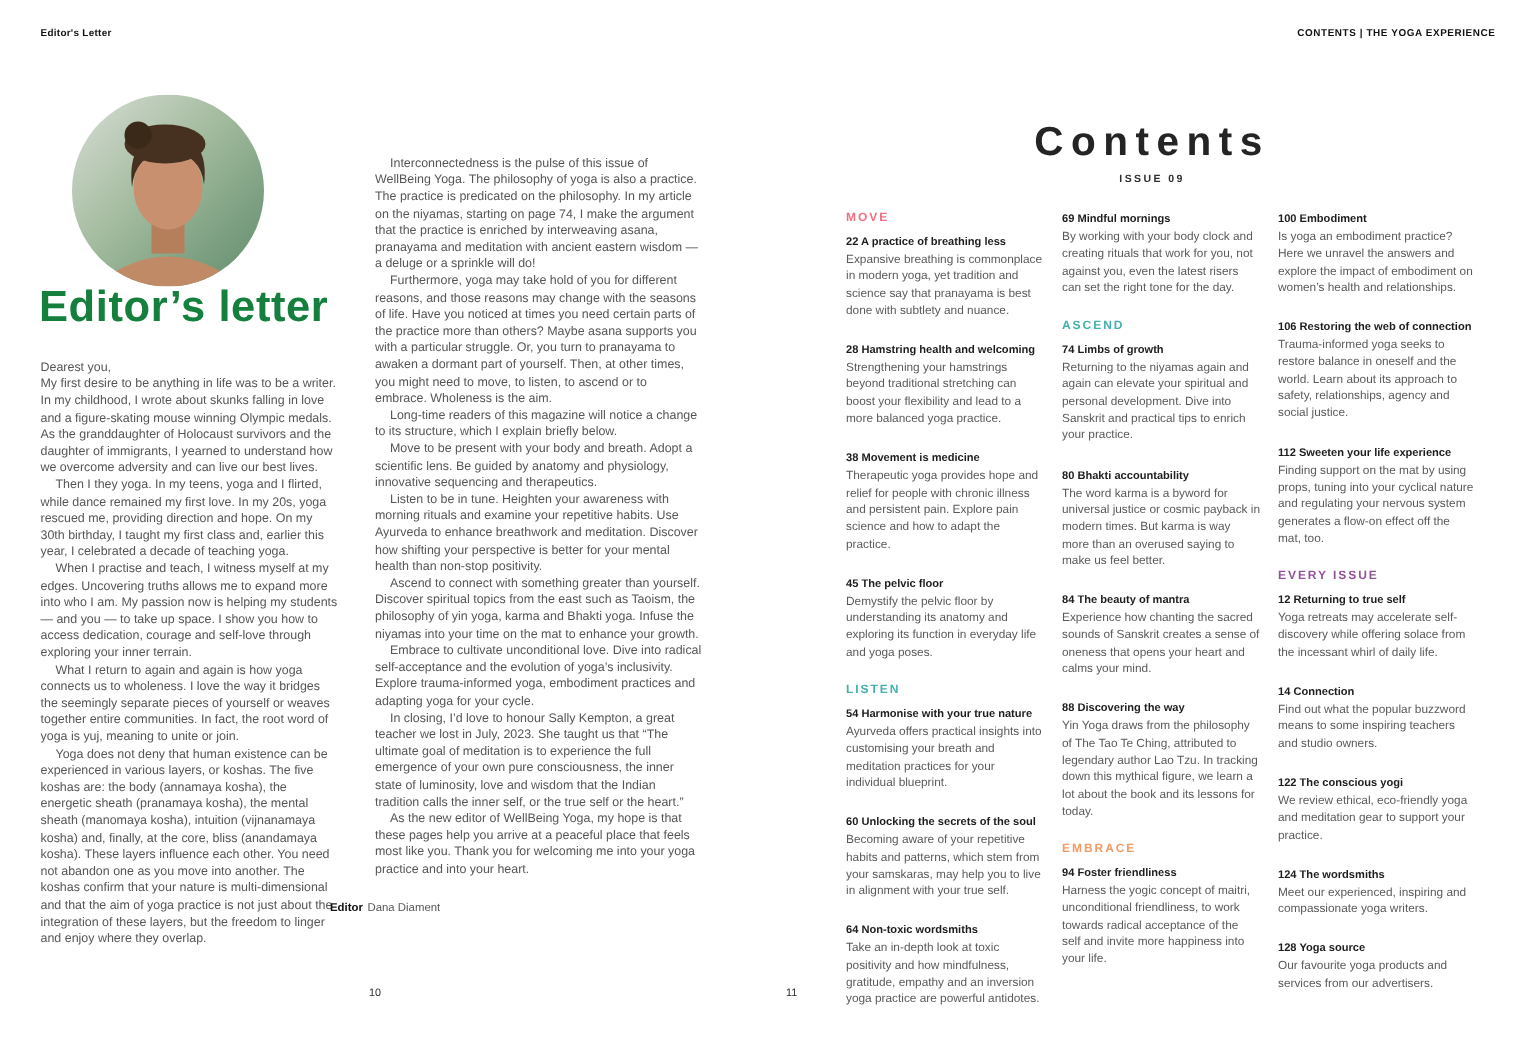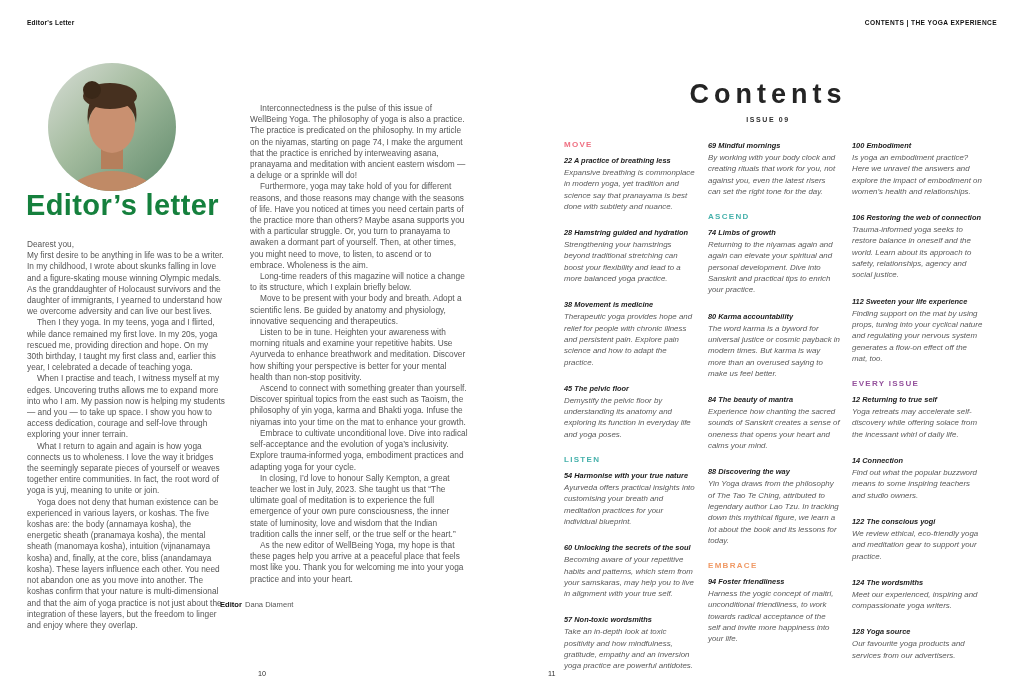--- a/index.html
+++ b/index.html
@@ -22,26 +22,26 @@
   .byline { position:absolute; left:220px; top:600px; font-size:7.6px; color:#565656; }
   .byline .byline-label { font-weight:bold; color:#111; margin-right:3px; }
 
   
   .contents-title { position:absolute; left:512px; top:79px; width:512px; text-align:center; font-size:27px; font-weight:bold; letter-spacing:5px; color:#242424; }
   .contents-issue { position:absolute; left:512px; top:116px; width:512px; text-align:center; font-size:7px; font-weight:bold; letter-spacing:1.6px; color:#2e2e2e; }
   .contents-cols { position:absolute; left:564px; top:140px; width:422px; display:flex; gap:12px; }
   .ccol { width:132px; }
   .section-head { font-size:8px; font-weight:bold; letter-spacing:1.3px; margin:12px 0 6px 0; }
   .ccol > .section-head:first-child { margin-top:0; }
-  .entry { margin-bottom:15px;font-style:italic; }
+  .entry { margin-bottom:15px; }
   .entry-title { font-size:7.4px; font-weight:bold; color:#1d1d1d; line-height:11px; margin-bottom:1px; }
   .entry-desc { font-size:7.9px; line-height:11.3px; color:#5a5a5a; }
 
   
-  .pageno { position:absolute; bottom:20px; font-size:7.2px; color:#2e2e2e;padding-left:24px; }
+  .pageno { position:absolute; bottom:32px; font-size:7.2px; color:#2e2e2e; }
   .pageno-left { left:0; width:500px; text-align:center; }
   .pageno-right { left:524px; width:500px; }
 </style>
 </head>
 <body>
 
 <div class="spread">
 
   <div class="corner-left">Editor's Letter</div>
   <div class="corner-right">CONTENTS | THE YOGA EXPERIENCE</div>
@@ -95,57 +95,57 @@
   <div class="contents-issue">ISSUE 09</div>
 
   <div class="contents-cols">
     <div class="ccol">
         <div class="section-head" style="color: rgb(239, 112, 130);">MOVE</div>
         <div class="entry">
           <div class="entry-title"><span>22 </span><span>A practice of breathing less</span></div>
           <div class="entry-desc">Expansive breathing is commonplace in modern yoga, yet tradition and science say that pranayama is best done with subtlety and nuance.</div>
         </div>
         <div class="entry">
-          <div class="entry-title"><span>28 </span><span>Hamstring guided and hydration</span></div>
+          <div class="entry-title"><span>28 </span><span>Hamstring health and welcoming</span></div>
           <div class="entry-desc">Strengthening your hamstrings beyond traditional stretching can boost your flexibility and lead to a more balanced yoga practice.</div>
         </div>
         <div class="entry">
           <div class="entry-title"><span>38 </span><span>Movement is medicine</span></div>
           <div class="entry-desc">Therapeutic yoga provides hope and relief for people with chronic illness and persistent pain. Explore pain science and how to adapt the practice.</div>
         </div>
         <div class="entry">
           <div class="entry-title"><span>45 </span><span>The pelvic floor</span></div>
           <div class="entry-desc">Demystify the pelvic floor by understanding its anatomy and exploring its function in everyday life and yoga poses.</div>
         </div>
         <div class="section-head" style="color: rgb(69, 177, 171);">LISTEN</div>
         <div class="entry">
           <div class="entry-title"><span>54 </span><span>Harmonise with your true nature</span></div>
           <div class="entry-desc">Ayurveda offers practical insights into customising your breath and meditation practices for your individual blueprint.</div>
         </div>
         <div class="entry">
           <div class="entry-title"><span>60 </span><span>Unlocking the secrets of the soul</span></div>
           <div class="entry-desc">Becoming aware of your repetitive habits and patterns, which stem from your samskaras, may help you to live in alignment with your true self.</div>
         </div>
         <div class="entry">
-          <div class="entry-title"><span>57 </span><span>Non-toxic wordsmiths</span></div>
+          <div class="entry-title"><span>64 </span><span>Non-toxic wordsmiths</span></div>
           <div class="entry-desc">Take an in-depth look at toxic positivity and how mindfulness, gratitude, empathy and an inversion yoga practice are powerful antidotes.</div>
         </div>
       </div>
     <div class="ccol">
         <div class="entry">
           <div class="entry-title"><span>69 </span><span>Mindful mornings</span></div>
           <div class="entry-desc">By working with your body clock and creating rituals that work for you, not against you, even the latest risers can set the right tone for the day.</div>
         </div>
         <div class="section-head" style="color: rgb(69, 177, 171);">ASCEND</div>
         <div class="entry">
           <div class="entry-title"><span>74 </span><span>Limbs of growth</span></div>
           <div class="entry-desc">Returning to the niyamas again and again can elevate your spiritual and personal development. Dive into Sanskrit and practical tips to enrich your practice.</div>
         </div>
         <div class="entry">
-          <div class="entry-title"><span>80 </span><span>Karma accountability</span></div>
+          <div class="entry-title"><span>80 </span><span>Bhakti accountability</span></div>
           <div class="entry-desc">The word karma is a byword for universal justice or cosmic payback in modern times. But karma is way more than an overused saying to make us feel better.</div>
         </div>
         <div class="entry">
           <div class="entry-title"><span>84 </span><span>The beauty of mantra</span></div>
           <div class="entry-desc">Experience how chanting the sacred sounds of Sanskrit creates a sense of oneness that opens your heart and calms your mind.</div>
         </div>
         <div class="entry">
           <div class="entry-title"><span>88 </span><span>Discovering the way</span></div>
           <div class="entry-desc">Yin Yoga draws from the philosophy of The Tao Te Ching, attributed to legendary author Lao Tzu. In tracking down this mythical figure, we learn a lot about the book and its lessons for today.</div>
         </div>

